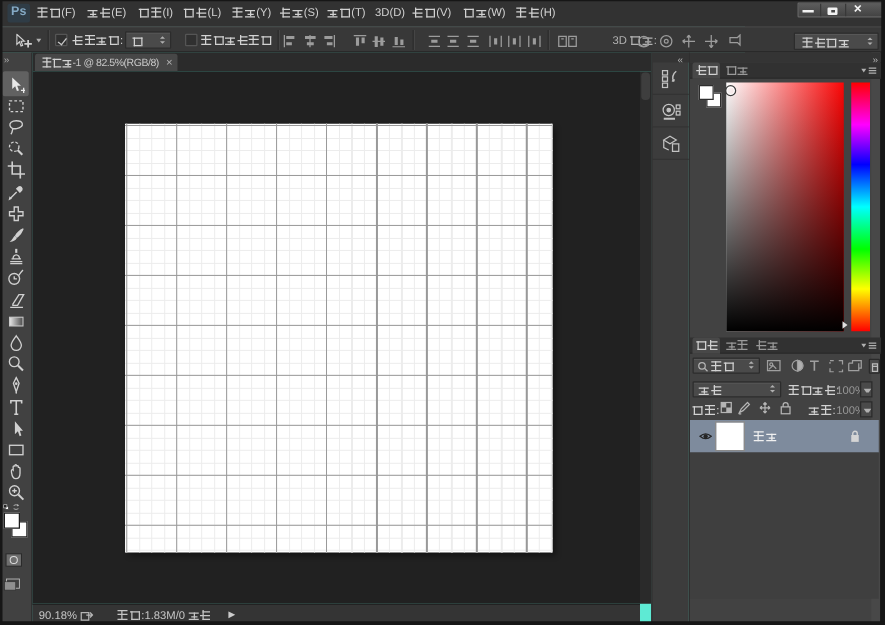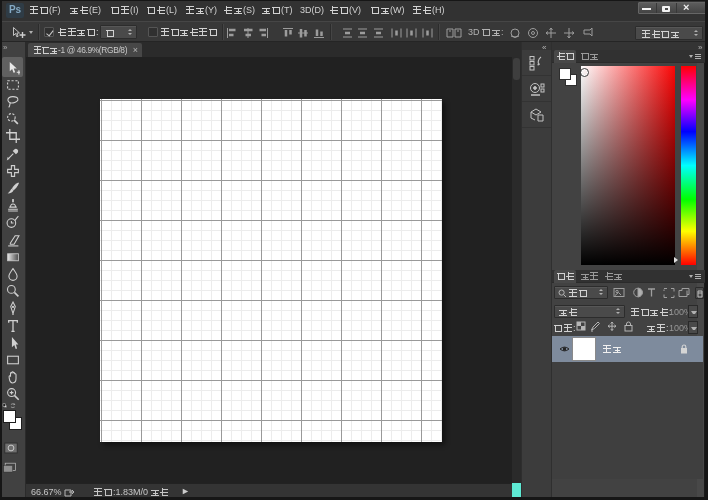--- a/index.html
+++ b/index.html
@@ -131,21 +131,21 @@
     <path d="M181 0.5 v9 M190 0.5 v9"></path>
         <path d="M185.5 2.5 v5" stroke-width="2.5"></path>
     <path d="M197 0.5 v9 M206 0.5 v9"></path>
         <path d="M201.5 2.5 v5" stroke-width="2.5"></path>
   </svg>
   <div class="sep" style="left:330px"></div>
   <div class="sep" style="left:438px"></div>
   <svg class="icn" style="left:446px;top:6px" width="18" height="10" viewBox="0 0 18 10" fill="none" stroke="#9c9c9c">
         <path d="M1 1 h6 v8 h-6 z M9 1 h6 v8 h-6 z M3 3 h2 M11 3 h2"></path>
       </svg>
-  <span class="lbl" style="left:468px;top:6px;color:#b2b2b2">3D <i class="cj b"></i><i class="cj c"></i>:</span>
+  <span class="lbl" style="left:490px;top:6px;color:#b2b2b2">3D <i class="cj b"></i><i class="cj c"></i>:</span>
   <svg class="icn" style="left:509px;top:5px" width="90" height="12" viewBox="0 0 90 12" fill="none" stroke="#9c9c9c">
     <circle cx="6" cy="6" r="4"></circle>
         <path d="M2 9 Q6 12 10 9"></path>
     <circle cx="24" cy="6" r="4.5"></circle>
         <circle cx="24" cy="6" r="1.5"></circle>
     <path d="M42 1 V11 M37 6 H47 M42 1 l-1.5 2 M42 1 l1.5 2 M37 6 l2-1.5 M37 6 l2 1.5"></path>
     <path d="M60 1 V11 M55 6 H65 M60 11 l-1.5-2 M60 11 l1.5-2 M65 6 l-2-1.5 M65 6 l-2 1.5"></path>
     <path d="M75 4 h6 l2-2 v8 l-2-2 h-6 z" transform="translate(0 -1)"></path>
   </svg>
   <div class="combo" style="left:635px;top:4px;width:68px;height:14px">
@@ -249,30 +249,30 @@
         <rect x="1" y="2" width="15" height="12" fill="#6e6e6e" stroke="#2a2a2a"></rect>
         <circle cx="8.5" cy="8" r="3.5" fill="none" stroke="#dcdcdc"></circle>
       </svg>
   <svg class="tool" style="top:419px;left:3px" width="19" height="17" viewBox="0 0 19 17">
         <rect x="3" y="2" width="14" height="10" fill="none" stroke="#b9b9b9"></rect>
         <rect x="1" y="5" width="12" height="9" fill="#8f8f8f" stroke="#2a2a2a" stroke-width=".6"></rect>
       </svg>
 </div>
 
 <div id="tabbar">
-      <div id="tab"><i class="cj" style="width:7px;margin-right:1px"></i><i class="cj b" style="width:7px;margin-right:1px"></i><i class="cj c" style="width:7px;margin-right:1px"></i><span style="color:#c9c9c9;font-size:8.4px;letter-spacing:-0.35px">-1 @ 46.9%(RGB/8)</span><span style="position:absolute;right:4px;top:0;color:#b5b5b5">×</span></div>
+      <div id="tab"><i class="cj" style="width:7px;margin-right:1px"></i><i class="cj b" style="width:7px;margin-right:1px"></i><i class="cj c" style="width:7px;margin-right:1px"></i><span style="color:#c9c9c9;font-size:8.4px;letter-spacing:-0.35px">-1 @ 82.5%(RGB/8)</span><span style="position:absolute;right:4px;top:0;color:#b5b5b5">×</span></div>
     </div>
 <div id="canvas">
       <div id="doc"></div>
     </div>
 <div id="vscroll">
       <div style="position:absolute;left:1px;top:1px;width:7px;height:22px;background:#3e3e3e;border-radius:3px"></div>
     </div>
 <div id="status">
-  <span class="lbl" style="left:5px;top:4px;color:#c6c6c6">66.67%</span>
+  <span class="lbl" style="left:5px;top:4px;color:#c6c6c6">90.18%</span>
   <svg class="icn" style="left:38px;top:4px" width="11" height="9" viewBox="0 0 11 9">
         <path d="M1 2 h6 v6 h-6 z M5 4 h5 M8 2 l2 2 -2 2" stroke="#b5b5b5" fill="none"></path>
       </svg>
   <span class="lbl" style="left:68px;top:4px;color:#c6c6c6"><i class="cj"></i><i class="cj b"></i>:1.83M/0 <i class="cj c"></i><i class="cj d"></i></span>
   <span class="lbl" style="left:155px;top:3px;color:#cccccc">►</span>
 </div>
 
 <div id="strip">
   <div class="ab" style="left:0;top:0;width:30px;height:8px;background:#343434"></div>
   <span class="lbl" style="left:20px;top:1px;color:#b5b5b5;font-size:8px">«</span>

